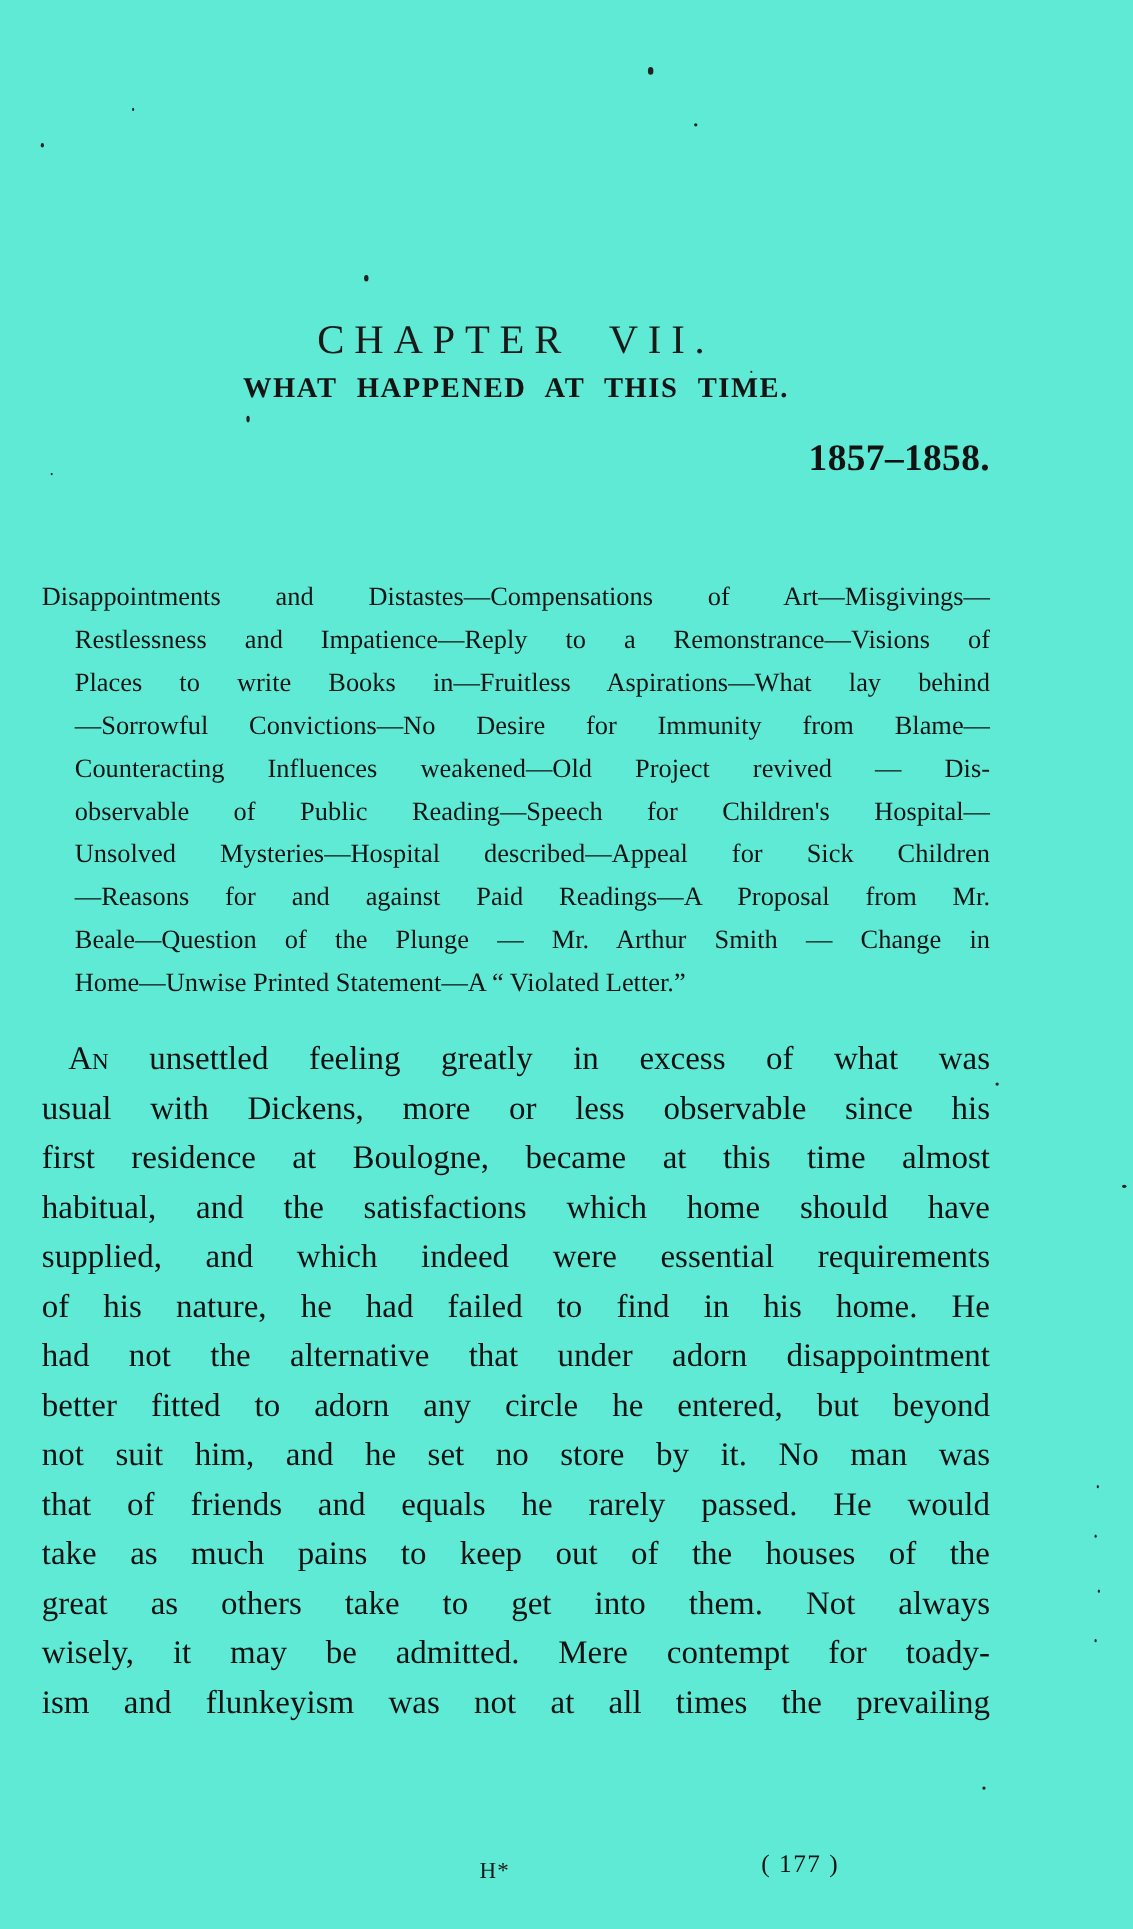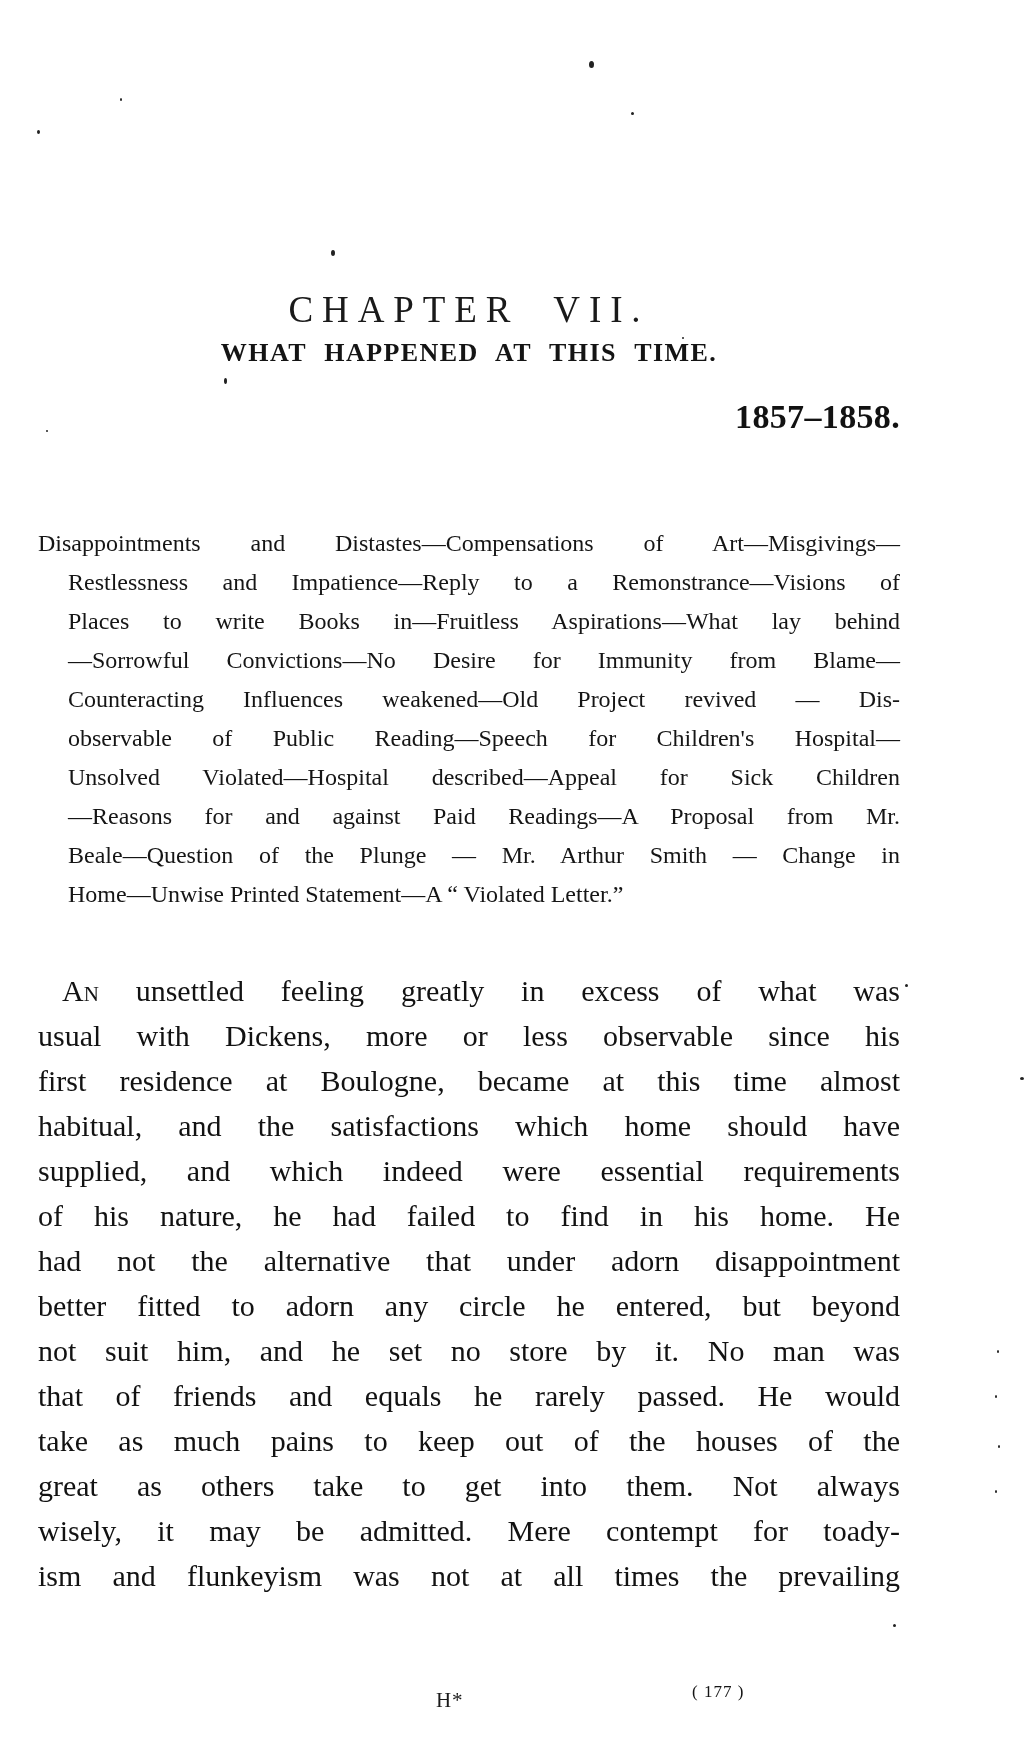--- a/index.html
+++ b/index.html
@@ -1,21 +1,21 @@
 <!DOCTYPE html>
 <html><head>
 <meta charset="utf-8">
 <style>
   html, body { margin: 0; padding: 0; background: #e8e8e8; }
   .page {
     position: relative;
     width: 1030px;
     height: 1754px;
     margin: 0 auto;
-    background: #ffffff;
+    background: #5eead4;
     color: #161616;
     font-family: "Liberation Serif", "DejaVu Serif", serif;
     overflow: hidden;
   }
   .column { position: absolute; left: 38px; width: 862px; }
 
   .chapter-title {
     top: 288px;
     text-align: center;
     font-size: 37px;
@@ -45,42 +45,42 @@
   .summary-line {
     line-height: 39px;
     text-align: justify;
     text-align-last: justify;
     white-space: nowrap;
   }
   .summary-line { white-space: normal; }
   .summary-line.hang { padding-left: 30px; }
   .summary-line.last { text-align-last: left; }
 
-  .body-text { top: 968px; font-size: 30px; color: #121212; }
+  .body-text { top: 940px; font-size: 30px; color: #121212; }
   .body-line {
     line-height: 45px;
     text-align: justify;
     text-align-last: justify;
   }
   .body-line.first { text-indent: 24px; }
   .lead-smallcaps { font-variant: small-caps; }
 
   .footer-sig {
     position: absolute;
     left: 436px;
     top: 1688px;
     font-size: 21px;
     letter-spacing: 0.04em;
     color: #1a1a1a;
   }
   .footer-page {
     position: absolute;
     left: 692px;
     top: 1682px;
-    font-size: 17px;
+    font-size: 23px;
     letter-spacing: 0.06em;
     color: #141414;
   }
 
   .speck {
     position: absolute;
     background: #222;
     border-radius: 50%;
   }
 </style>
@@ -95,21 +95,21 @@
 
   <div class="column date-range">1857–1858.</div>
 
   <div class="column summary">
     <div class="summary-line">Disappointments and Distastes—Compensations of Art—Misgivings—</div>
     <div class="summary-line hang">Restlessness and Impatience—Reply to a Remonstrance—Visions of</div>
     <div class="summary-line hang">Places to write Books in—Fruitless Aspirations—What lay behind</div>
     <div class="summary-line hang">—Sorrowful Convictions—No Desire for Immunity from Blame—</div>
     <div class="summary-line hang">Counteracting Influences weakened—Old Project revived — Dis-</div>
     <div class="summary-line hang">observable of Public Reading—Speech for Children's Hospital—</div>
-    <div class="summary-line hang">Unsolved Violated—Hospital described—Appeal for Sick Children</div>
+    <div class="summary-line hang">Unsolved Mysteries—Hospital described—Appeal for Sick Children</div>
     <div class="summary-line hang">—Reasons for and against Paid Readings—A Proposal from Mr.</div>
     <div class="summary-line hang">Beale—Question of the Plunge — Mr. Arthur Smith — Change in</div>
     <div class="summary-line hang last">Home—Unwise Printed Statement—A “ Violated Letter.”</div>
   </div>
 
   <div class="column body-text">
     <div class="body-line first"><span class="lead-smallcaps">An</span> <span>unsettled feeling greatly in excess of what was</span></div>
     <div class="body-line">usual with Dickens, more or less observable since his</div>
     <div class="body-line">first residence at Boulogne, became at this time almost</div>
     <div class="body-line">habitual, and the satisfactions which home should have</div>

